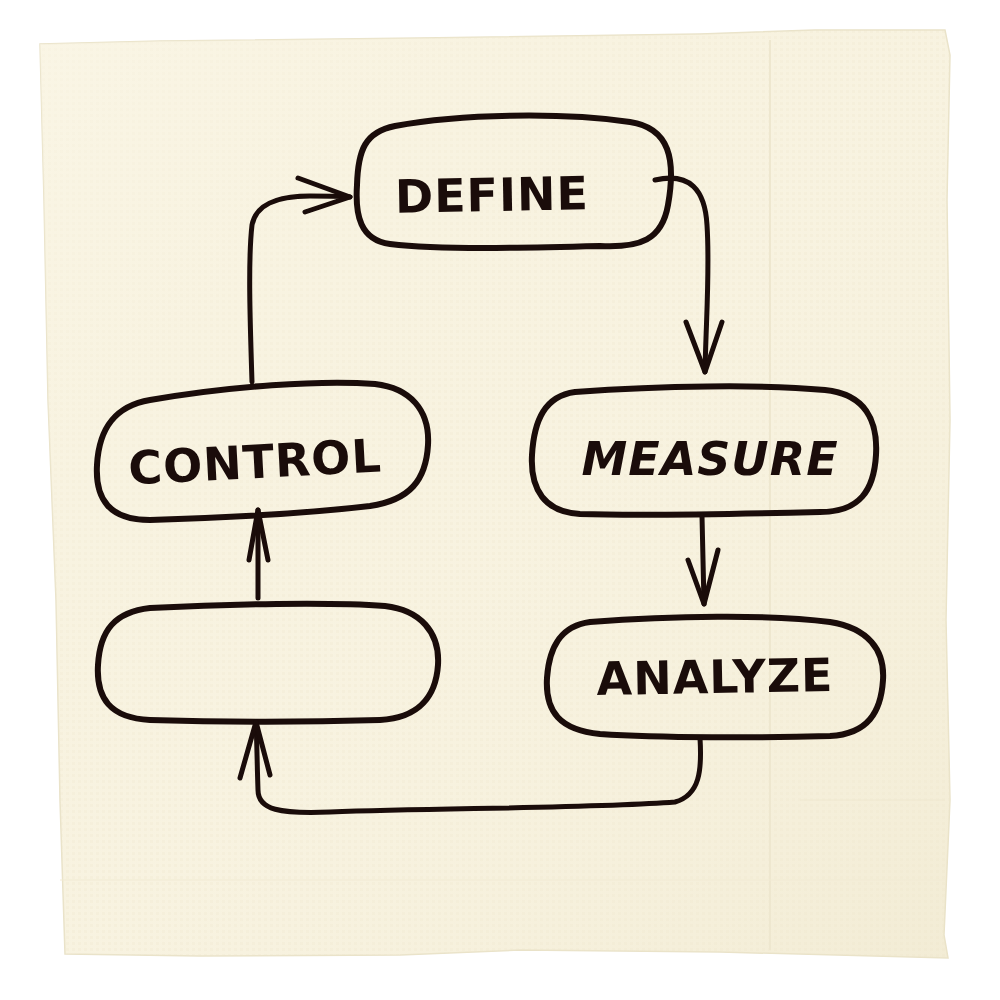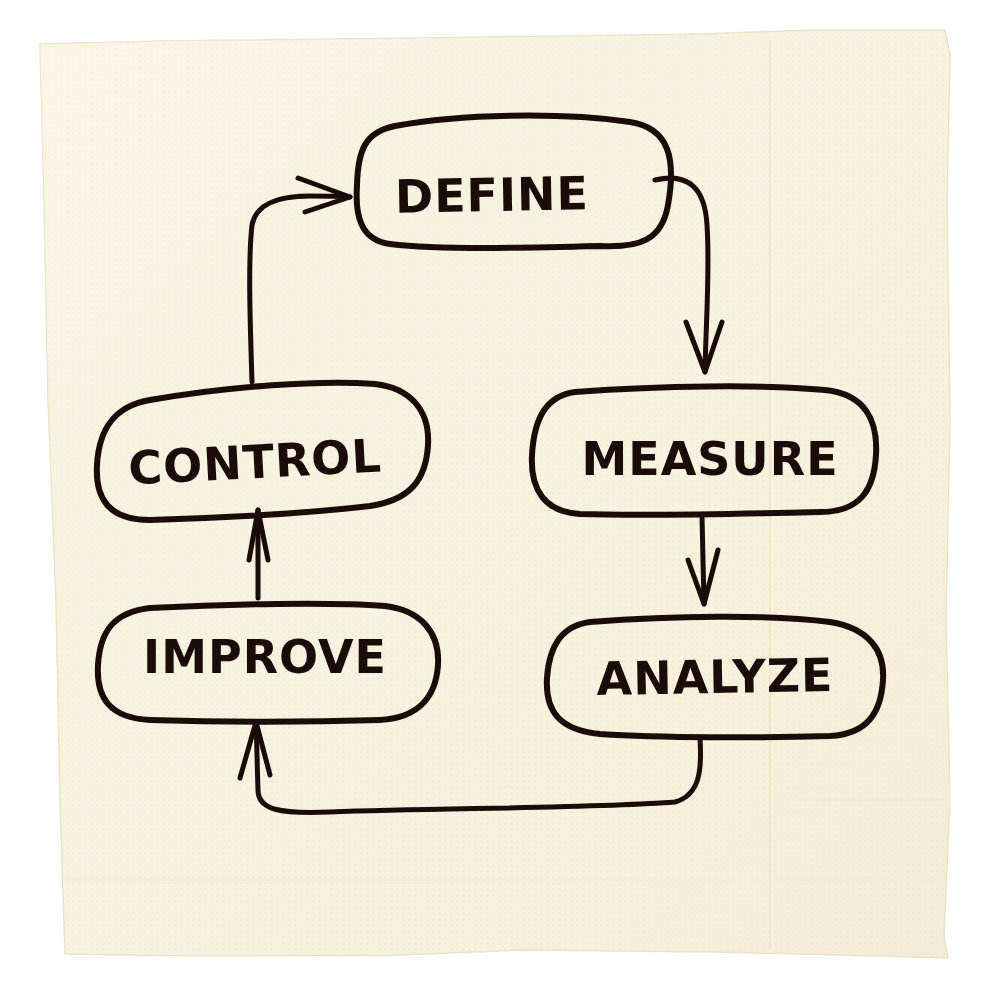--- a/index.html
+++ b/index.html
@@ -27,21 +27,21 @@
     font-family: "DejaVu Sans", sans-serif;
     font-weight: bold;
     color: #1a0c0a;
     text-align: center;
     letter-spacing: 1px;
     white-space: nowrap;
     transform-origin: center center;
   }
   #lbl-define  { left: 372px; top: 168px; width: 240px; font-size: 46px; transform: rotate(-1deg); }
   #lbl-control { left: 105px; top: 435px; width: 300px; font-size: 46px; transform: rotate(-3deg); }
-  #lbl-measure { left: 560px; top: 432px; width: 300px; font-size: 46px; transform: rotate(0deg); }
+  #lbl-measure { left: 560px; top: 432px; width: 300px; font-size: 46px; transform: rotate(0deg); font-style: italic; }
   #lbl-analyze { left: 570px; top: 650px; width: 290px; font-size: 46px; transform: rotate(-1deg); }
   #lbl-improve { left: 115px; top: 630px; width: 300px; font-size: 46px; transform: rotate(0deg); }
 </style>
 </head>
 <body>
 
 <div class="stage">
   <svg class="napkin" viewBox="0 0 1000 1000" xmlns="http://www.w3.org/2000/svg">
     <defs>
       <pattern id="weave" width="6" height="6" patternUnits="userSpaceOnUse">
@@ -100,14 +100,13 @@
         <path d="M252 382 C250 320 248 260 252 225 C256 205 275 196 310 196 C330 196 345 196 350 197"></path>
         <path d="M298 178 L350 197 L305 212"></path>
       </g>
     </g>
   </svg>
 
   <div class="node-label" id="lbl-define">DEFINE</div>
   <div class="node-label" id="lbl-measure">MEASURE</div>
   <div class="node-label" id="lbl-analyze">ANALYZE</div>
   <div class="node-label" id="lbl-control">CONTROL</div>
-  <div class="node-label" id="lbl-improve">IMPROVE</div>
 </div>
 
 </body></html>

